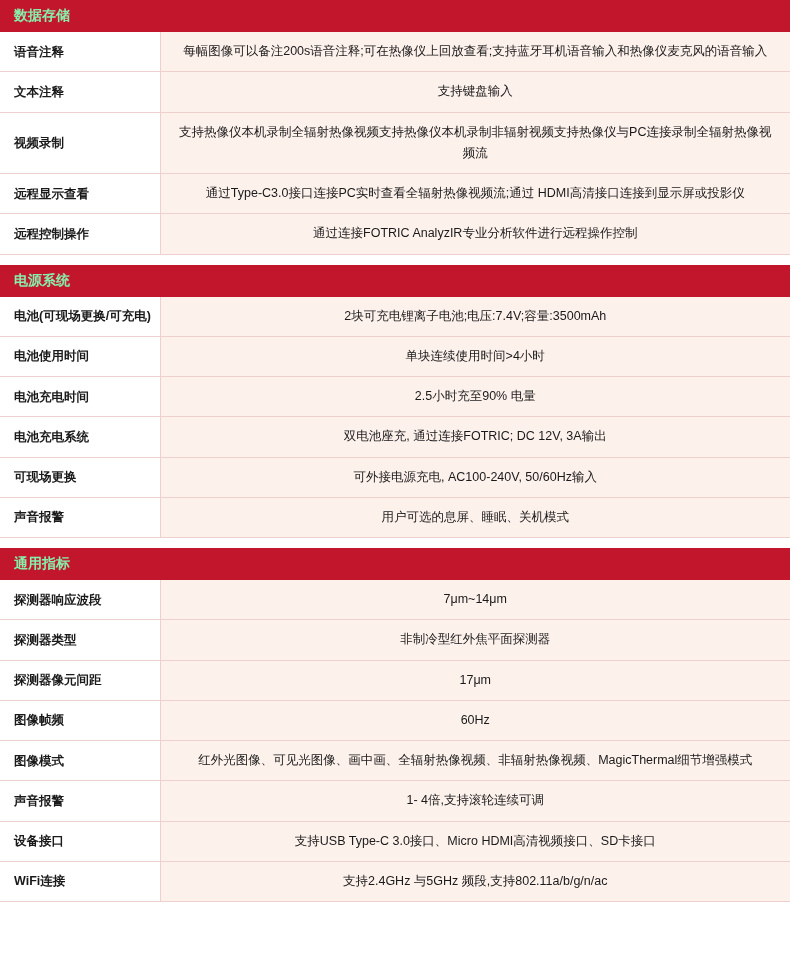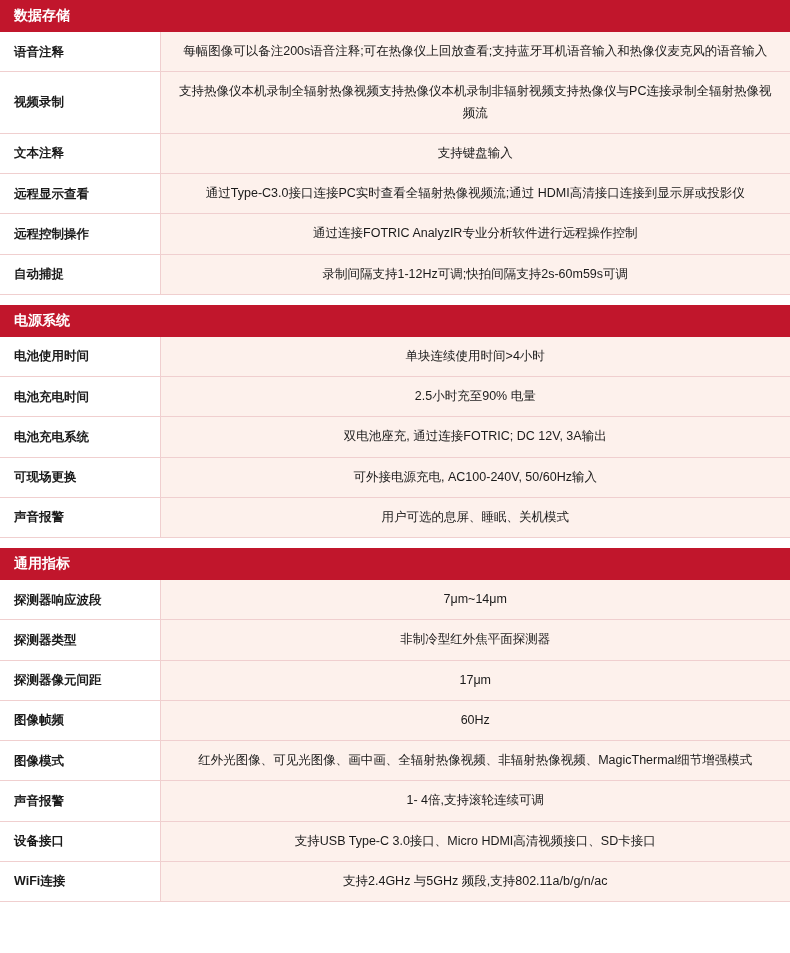--- a/index.html
+++ b/index.html
@@ -11,21 +11,21 @@
     font-family: "Liberation Sans", "DejaVu Sans", sans-serif;
     width: 790px;
   }
   .spec-table {
     width: 790px;
     border-collapse: collapse;
     table-layout: fixed;
   }
   .section-row td {
     background: #c1162c;
-    color: #ffffff;
+    color: #86efac;
     font-size: 14px;
     font-weight: bold;
     padding: 7px 14px;
     border: none;
   }
   .spec-row td {
     border-bottom: 1px solid #f0cfcf;
     font-size: 12.5px;
     color: #1a1a1a;
     vertical-align: middle;
@@ -62,46 +62,46 @@
   <tbody>
 
     <tr class="section-row">
       <td colspan="2">数据存储</td>
     </tr>
     <tr class="spec-row">
       <td class="label">语音注释</td>
       <td class="value">每幅图像可以备注200s语音注释;可在热像仪上回放查看;支持蓝牙耳机语音输入和热像仪麦克风的语音输入</td>
     </tr>
     <tr class="spec-row">
+      <td class="label">文本注释</td>
+      <td class="value">支持键盘输入</td>
+    </tr>
+    <tr class="spec-row">
       <td class="label">视频录制</td>
       <td class="value">支持热像仪本机录制全辐射热像视频支持热像仪本机录制非辐射视频支持热像仪与PC连接录制全辐射热像视频流</td>
-    </tr>
-    <tr class="spec-row">
-      <td class="label">文本注释</td>
-      <td class="value">支持键盘输入</td>
     </tr>
     <tr class="spec-row">
       <td class="label">远程显示查看</td>
       <td class="value">通过Type-C3.0接口连接PC实时查看全辐射热像视频流;通过 HDMI高清接口连接到显示屏或投影仪</td>
     </tr>
     <tr class="spec-row">
       <td class="label">远程控制操作</td>
       <td class="value">通过连接FOTRIC AnalyzIR专业分析软件进行远程操作控制</td>
     </tr>
-    <tr class="spec-row">
-      <td class="label">自动捕捉</td>
-      <td class="value">录制间隔支持1-12Hz可调;快拍间隔支持2s-60m59s可调</td>
-    </tr>
 
     <tr class="gap">
         <td colspan="2"></td>
       </tr>
 
     <tr class="section-row">
       <td colspan="2">电源系统</td>
+    </tr>
+    <tr class="spec-row">
+      <td class="label">电池(可现场更换/可充电)</td>
+      <td class="value">2块可充电锂离子电池;电压:7.4V;容量:3500mAh</td>
     </tr>
     <tr class="spec-row">
       <td class="label">电池使用时间</td>
       <td class="value">单块连续使用时间&gt;4小时</td>
     </tr>
     <tr class="spec-row">
       <td class="label">电池充电时间</td>
       <td class="value">2.5小时充至90% 电量</td>
     </tr>
     <tr class="spec-row">

